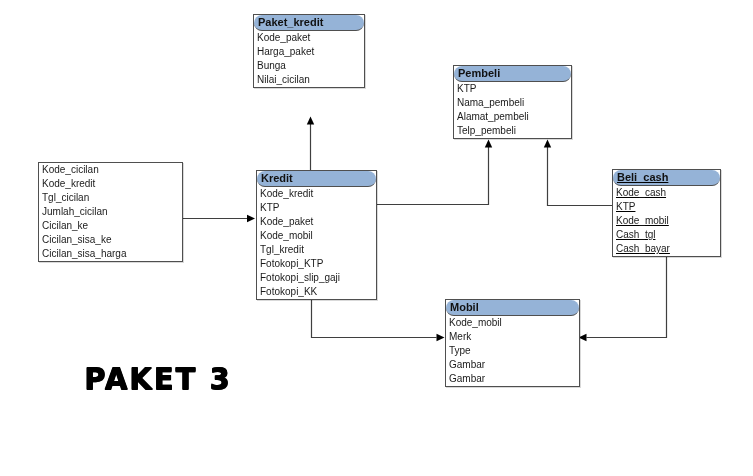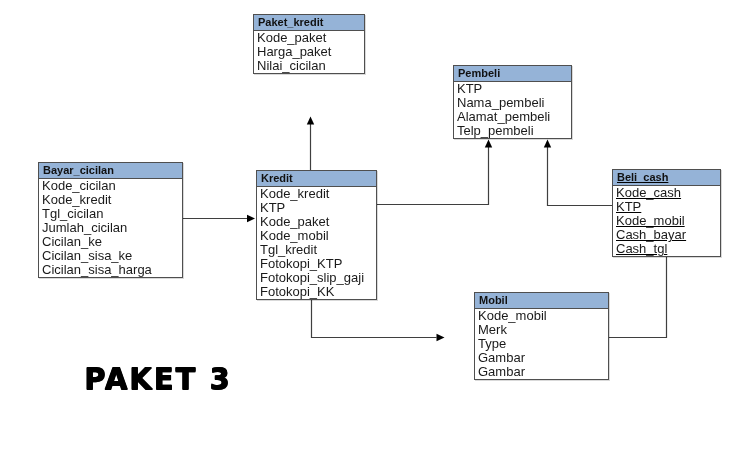--- a/index.html
+++ b/index.html
@@ -22,25 +22,26 @@
     background: #95B3D7;
     border-bottom: 1px solid #4f4f4f;
     height: 15px;
     line-height: 15px;
     font-size: 11px;
     font-weight: bold;
     color: #111111;
     padding: 0 4px;
     white-space: nowrap;
     overflow: hidden;
+    border-radius: 8px;
   }
   .entity-field {
     height: 14px;
     line-height: 14px;
-    font-size: 13px;
+    font-size: 10px;
     color: #1a1a1a;
     padding: 0 3px;
     white-space: nowrap;
   }
   #connector-layer {
     position: absolute;
     left: 0; top: 0;
     width: 753px;
     height: 476px;
     z-index: 1;
@@ -104,33 +105,33 @@
     <g>
       <polyline points="666.5,257 666.5,337.5 586.5,337.5"></polyline>
       <polygon points="578.5,337.5 586.5,333.8 586.5,341.2"></polygon>
     </g>
   </svg>
 
   <div class="entity" style="left:253px; top:14px; width:110px;">
     <div class="entity-header">Paket_kredit</div>
     <div class="entity-field">Kode_paket</div>
     <div class="entity-field">Harga_paket</div>
+    <div class="entity-field">Bunga</div>
     <div class="entity-field">Nilai_cicilan</div>
   </div>
 
   <div class="entity" style="left:453px; top:65px; width:117px;">
     <div class="entity-header">Pembeli</div>
     <div class="entity-field">KTP</div>
     <div class="entity-field">Nama_pembeli</div>
     <div class="entity-field">Alamat_pembeli</div>
     <div class="entity-field">Telp_pembeli</div>
   </div>
 
   <div class="entity" style="left:38px; top:162px; width:143px;">
-    <div class="entity-header">Bayar_cicilan</div>
     <div class="entity-field">Kode_cicilan</div>
     <div class="entity-field">Kode_kredit</div>
     <div class="entity-field">Tgl_cicilan</div>
     <div class="entity-field">Jumlah_cicilan</div>
     <div class="entity-field">Cicilan_ke</div>
     <div class="entity-field">Cicilan_sisa_ke</div>
     <div class="entity-field">Cicilan_sisa_harga</div>
   </div>
 
   <div class="entity" style="left:256px; top:170px; width:119px;">
@@ -143,25 +144,25 @@
     <div class="entity-field">Fotokopi_KTP</div>
     <div class="entity-field">Fotokopi_slip_gaji</div>
     <div class="entity-field">Fotokopi_KK</div>
   </div>
 
   <div class="entity" style="left:612px; top:169px; width:107px;text-decoration:underline;">
     <div class="entity-header">Beli_cash</div>
     <div class="entity-field">Kode_cash</div>
     <div class="entity-field">KTP</div>
     <div class="entity-field">Kode_mobil</div>
+    <div class="entity-field">Cash_tgl</div>
     <div class="entity-field">Cash_bayar</div>
-    <div class="entity-field">Cash_tgl</div>
   </div>
 
-  <div class="entity" style="left:445px; top:292px; width:133px;margin-left:29px;">
+  <div class="entity" style="left:445px; top:299px; width:133px;">
     <div class="entity-header">Mobil</div>
     <div class="entity-field">Kode_mobil</div>
     <div class="entity-field">Merk</div>
     <div class="entity-field">Type</div>
     <div class="entity-field">Gambar</div>
     <div class="entity-field">Gambar</div>
   </div>
 
   <div class="caption">PAKET 3</div>
 

